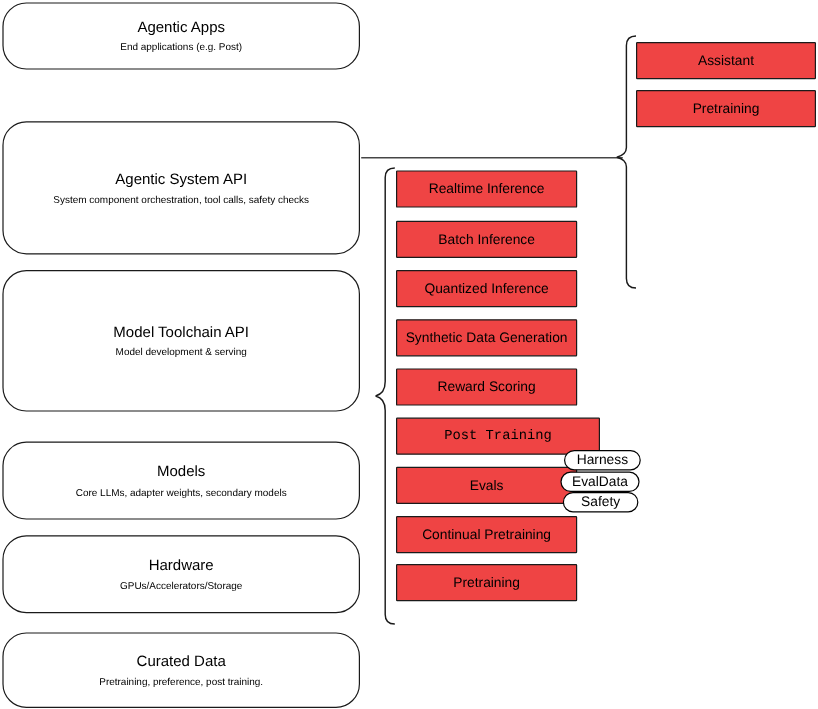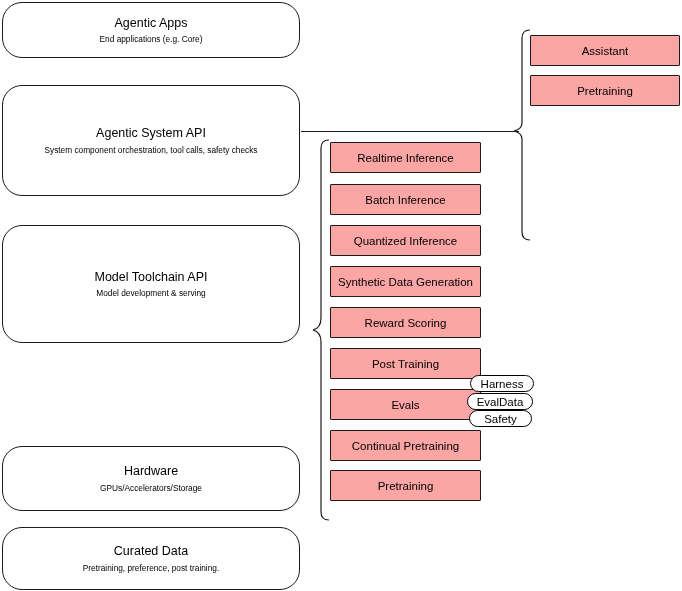--- a/index.html
+++ b/index.html
@@ -41,21 +41,21 @@
     color: #000;
     margin-top: 3px;
     white-space: nowrap;
   }
   .col-left .title { font-size: 12.5px; }
   .pill-box {
     position: absolute;
     box-sizing: border-box;
     border: 1.2px solid #1a1a1a;
     border-radius: 1px;
-    background: #fca5a5;
+    background: #ef4444;
     display: flex;
     align-items: center;
     justify-content: center;
     font-size: 11.5px;
     white-space: nowrap;
   }
   .mini-pill {
     position: absolute;
     box-sizing: border-box;
     border: 1.4px solid #000000;
@@ -82,33 +82,37 @@
     stroke-width: 1.2;
   }
 </style>
 </head>
 <body>
 
 <div id="canvas">
 
   <div class="box col-left" style="left:2px; top:2px; width:298px; height:56px;">
     <div class="title">Agentic Apps</div>
-    <div class="subtitle">End applications (e.g. Core)</div>
+    <div class="subtitle">End applications (e.g. Post)</div>
   </div>
 
-  <div class="box col-left" style="left:2px; top:85px; width:298px; height:111px;">
+  <div class="box col-left" style="left:2px; top:101px; width:298px; height:111px;">
     <div class="title">Agentic System API</div>
     <div class="subtitle">System component orchestration, tool calls, safety checks</div>
   </div>
 
   <div class="box col-left" style="left:2px; top:225px; width:298px; height:118px;text-align:right;">
     <div class="title">Model Toolchain API</div>
     <div class="subtitle">Model development &amp; serving</div>
   </div>
 
+  <div class="box col-left" style="left:2px; top:368px; width:298px; height:65px;">
+    <div class="title">Models</div>
+    <div class="subtitle">Core LLMs, adapter weights, secondary models</div>
+  </div>
 
   <div class="box col-left" style="left:2px; top:446px; width:298px; height:65px;">
     <div class="title">Hardware</div>
     <div class="subtitle">GPUs/Accelerators/Storage</div>
   </div>
 
   <div class="box col-left" style="left:2px; top:527px; width:298px; height:63px;">
     <div class="title">Curated Data</div>
     <div class="subtitle">Pretraining, preference, post training.</div>
   </div>
@@ -127,21 +131,21 @@
   </div>
   <div class="pill-box" style="left:330px; top:225px; width:151px; height:31px;">
     <span>Quantized Inference</span>
   </div>
   <div class="pill-box" style="left:330px; top:266px; width:151px; height:31px;">
     <span>Synthetic Data Generation</span>
   </div>
   <div class="pill-box" style="left:330px; top:307px; width:151px; height:31px;">
     <span>Reward Scoring</span>
   </div>
-  <div class="pill-box" style="left:330px; top:348px; width:151px; height:31px;">
+  <div class="pill-box" style="left:330px; top:348px; width:170px; height:31px;font-family:Liberation Mono, monospace;">
     <span>Post Training</span>
   </div>
   <div class="pill-box" style="left:330px; top:389px; width:151px; height:31px;">
     <span>Evals</span>
   </div>
   <div class="pill-box" style="left:330px; top:430px; width:151px; height:31px;">
     <span>Continual Pretraining</span>
   </div>
   <div class="pill-box" style="left:330px; top:470px; width:151px; height:31px;">
     <span>Pretraining</span>

